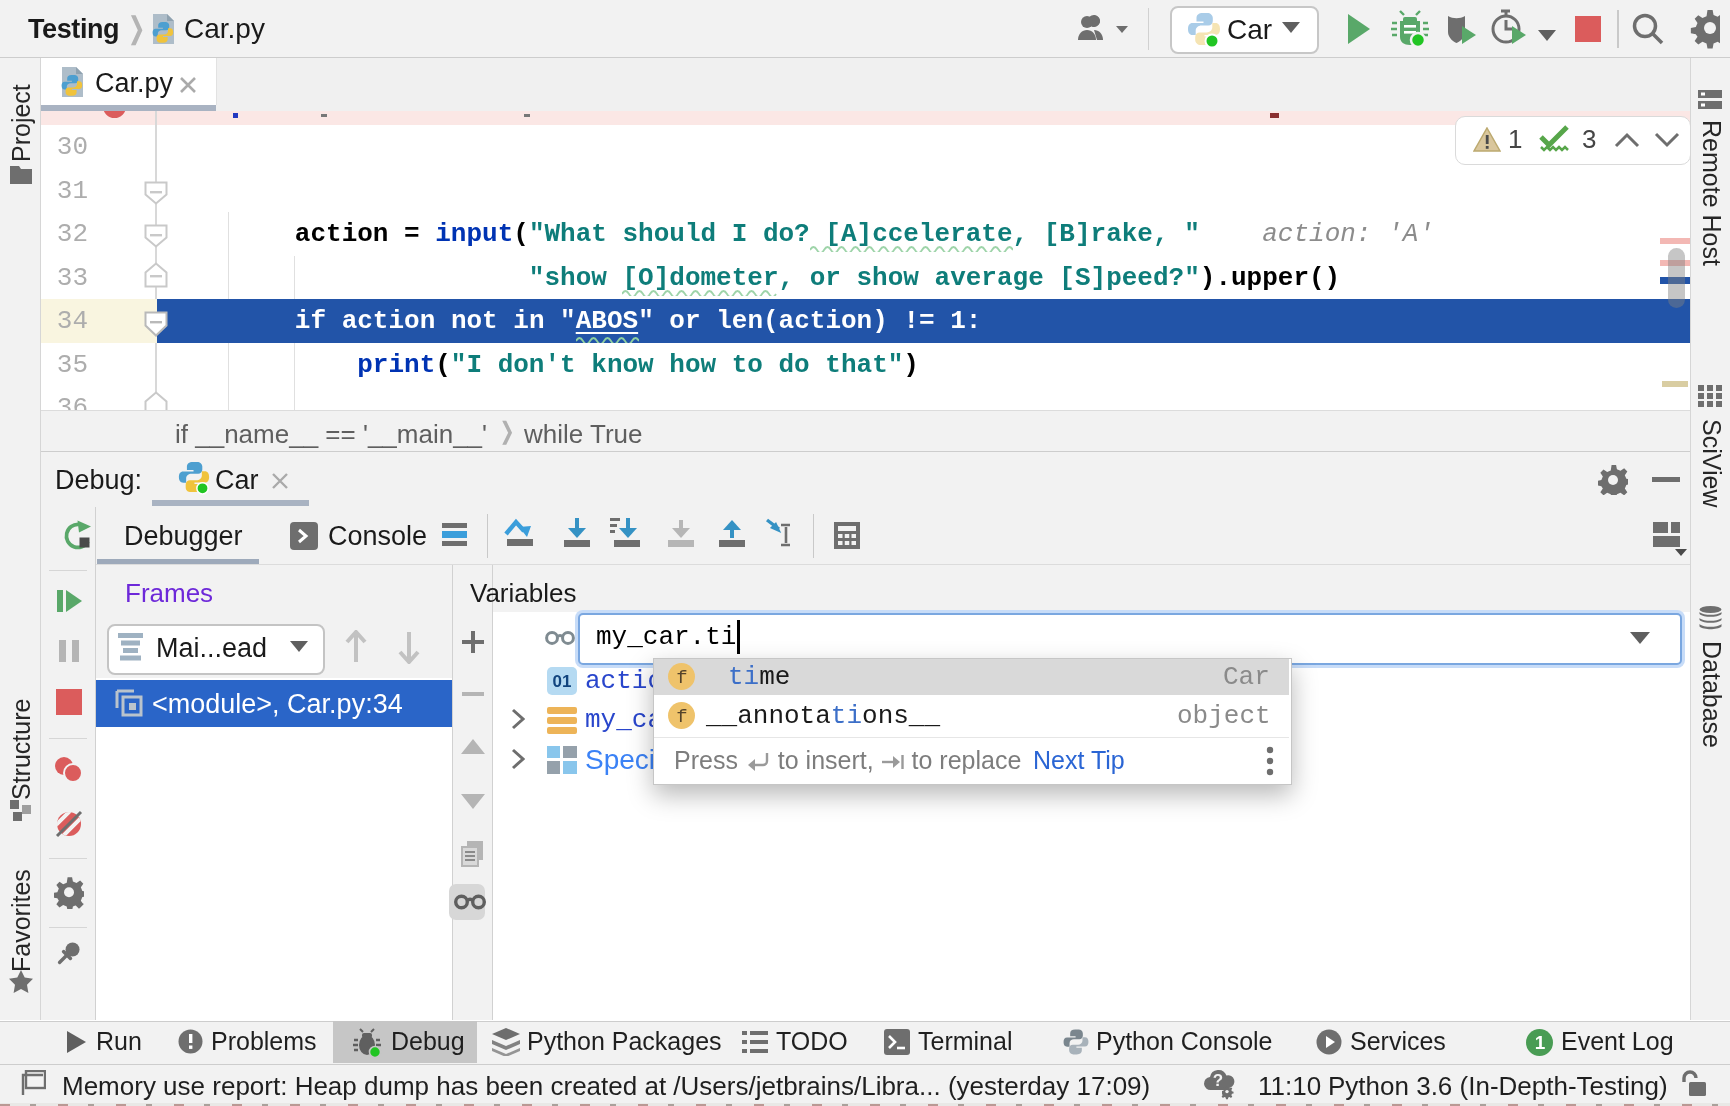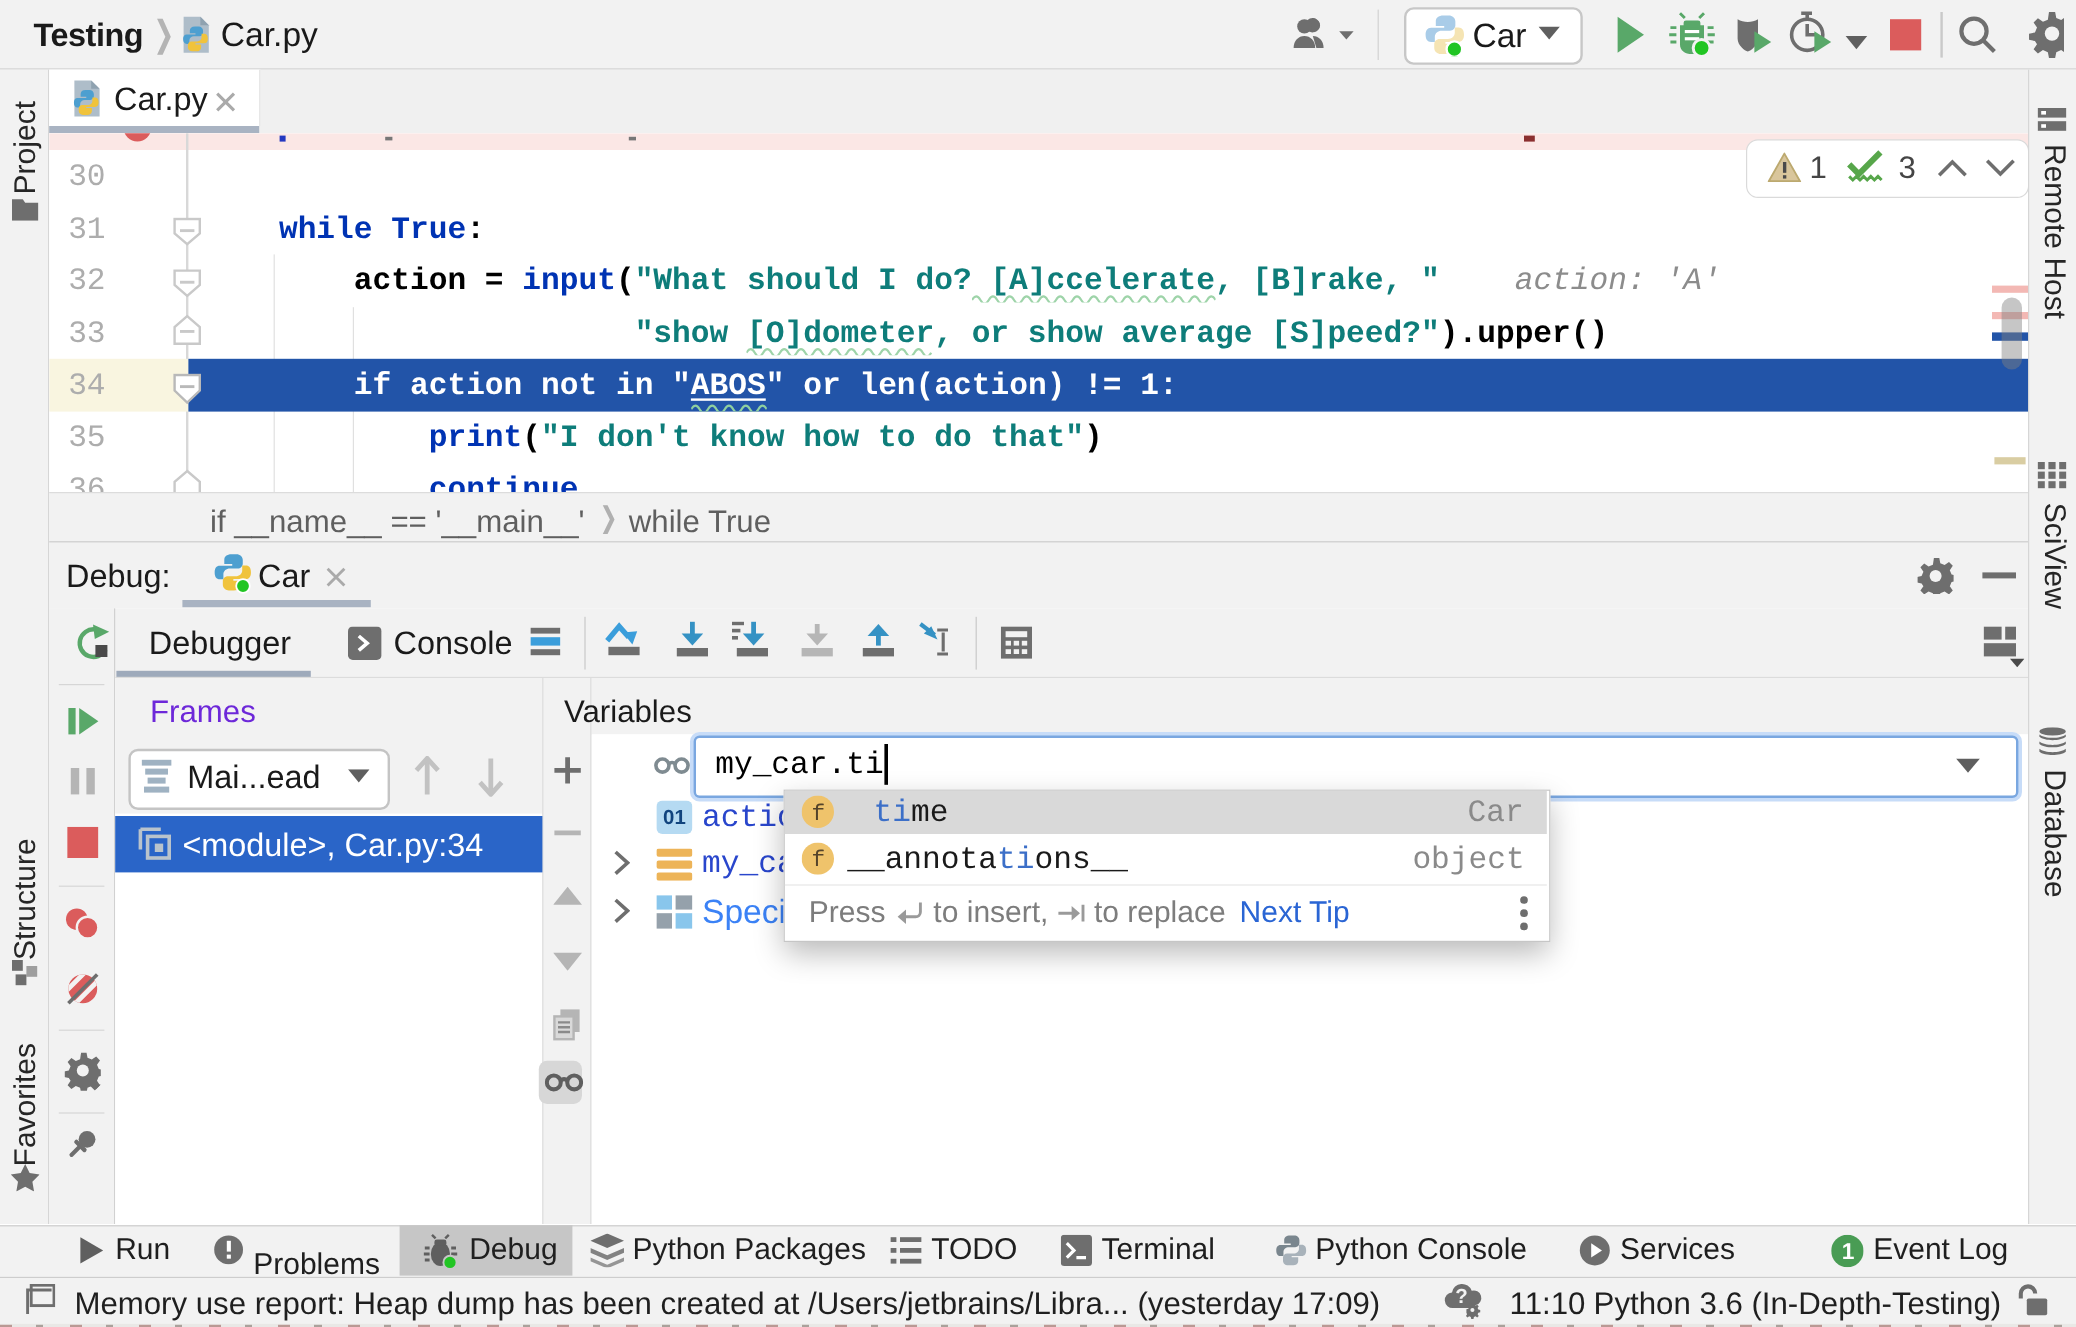--- a/index.html
+++ b/index.html
@@ -220,26 +220,24 @@
       </svg>
     <svg class="abs" style="left:103px;top:200px;" width="24" height="26" viewBox="0 0 24 26">
         <path d="M1.5 1.5h21v13l-10.5 10-10.5-10z" fill="#fff" stroke="#b9b9b9" stroke-width="2"></path>
         <rect x="6" y="10" width="12" height="2.4" fill="#b9b9b9"></rect>
       </svg>
     <svg class="abs" style="left:103px;top:280px;" width="24" height="19" viewBox="0 0 24 19">
         <path d="M12 1.5l10.5 9v14h-21v-14z" fill="#fff" stroke="#c9c9c9" stroke-width="2"></path>
       </svg>
   </div>
 
-  <div class="cl" style="top:58px;">    <span class="kw">while True</span>:</div>
   <div class="cl" style="top:101px;">        action = <span class="kw">input</span>(<span class="st">"What should I do? [A]ccelerate, [B]rake, "</span>&nbsp;&nbsp;&nbsp;&nbsp;<span class="hint">action: 'A'</span></div>
   <div class="cl" style="top:145px;">                       <span class="st">"show [O]dometer, or show average [S]peed?"</span>).upper()</div>
   <div class="cl" style="top:188px;color:#fff;">        <span>if</span> action <span>not in</span> "<span style="text-decoration:underline;text-underline-offset:4px;">ABOS</span>" <span>or</span> <span>len</span>(action) != 1:</div>
   <div class="cl" style="top:232px;">            <span class="kw">print</span>(<span class="st">"I don't know how to do that"</span>)</div>
-  <div class="cl" style="top:275px;">            <span class="kw">continue</span></div>
 
   <svg class="abs" style="left:769px;top:134px;" width="203" height="7" viewBox="0 0 203 7">
       <path d="M0 5q3.5-6 7 0t7 0t7 0t7 0t7 0t7 0t7 0t7 0t7 0t7 0t7 0t7 0t7 0t7 0t7 0t7 0t7 0t7 0t7 0t7 0t7 0t7 0t7 0t7 0t7 0t7 0t7 0t7 0t7 0" fill="none" stroke="#9ed4a9" stroke-width="1.8"></path>
     </svg>
   <svg class="abs" style="left:581px;top:178px;" width="156" height="7" viewBox="0 0 156 7">
       <path d="M0 5q3.5-6 7 0t7 0t7 0t7 0t7 0t7 0t7 0t7 0t7 0t7 0t7 0t7 0t7 0t7 0t7 0t7 0t7 0t7 0t7 0t7 0t7 0t7 0" fill="none" stroke="#9ed4a9" stroke-width="1.8"></path>
     </svg>
   <svg class="abs" style="left:535px;top:225px;" width="63" height="7" viewBox="0 0 63 7">
       <path d="M0 5q3.5-6 7 0t7 0t7 0t7 0t7 0t7 0t7 0t7 0t7 0" fill="none" stroke="#8fd0a0" stroke-width="1.8"></path>
     </svg>
@@ -615,21 +613,21 @@
   <div class="abs" style="left:333px;top:0;width:144px;height:42px;background:#c6c6c6;"></div>
   <svg class="abs" style="left:65px;top:9px;" width="22" height="24" viewBox="0 0 22 24">
       <path d="M2 1l19 11L2 23z" fill="#5f5f5f"></path>
     </svg>
   <div class="abs" style="left:96px;top:6px;">Run</div>
   <svg class="abs" style="left:178px;top:8px;" width="25" height="25" viewBox="0 0 25 25">
       <circle cx="12.5" cy="12.5" r="12" fill="#6e6e6e"></circle>
       <rect x="11" y="5" width="3.4" height="9" fill="#fff"></rect>
       <rect x="11" y="16.5" width="3.4" height="3.4" fill="#fff"></rect>
     </svg>
-  <div class="abs" style="left:211px;top:6px;margin-top:13px;">Problems</div>
+  <div class="abs" style="left:211px;top:6px;">Problems</div>
   <svg class="abs" style="left:353px;top:7px;" width="32" height="30" viewBox="0 0 32 30">
       <g fill="#5f5f5f">
         <ellipse cx="14" cy="17" rx="8" ry="10"></ellipse>
         <rect x="9" y="5" width="10" height="5" rx="2"></rect>
         <path d="M10 4L7 1M18 4l3-3" stroke="#5f5f5f" stroke-width="2"></path>
         <path d="M5 12H1M5 17H0M5 22H1M23 12h4M23 17h5M23 22h4" stroke="#5f5f5f" stroke-width="2.4"></path>
       </g>
       <circle cx="22" cy="24" r="5.5" fill="#21c523" stroke="#c6c6c6" stroke-width="1.6"></circle>
     </svg>
   <div class="abs" style="left:391px;top:6px;">Debug</div>

